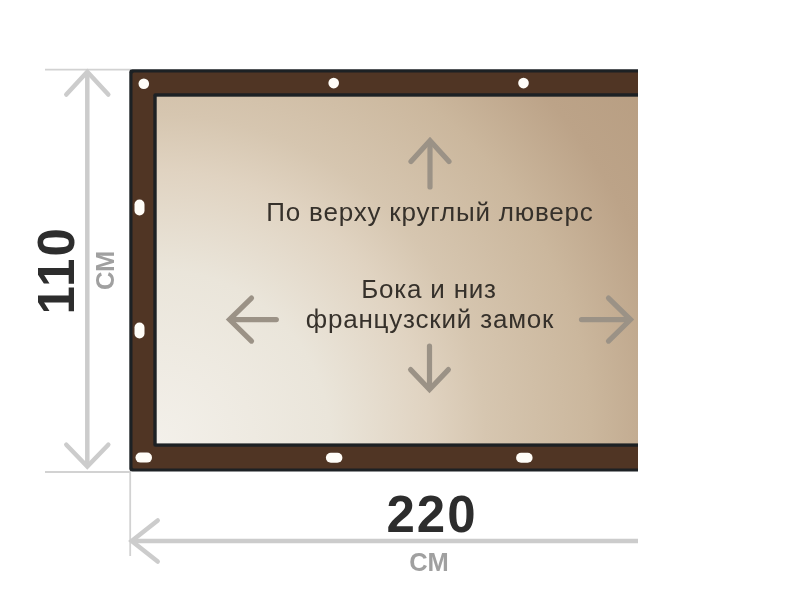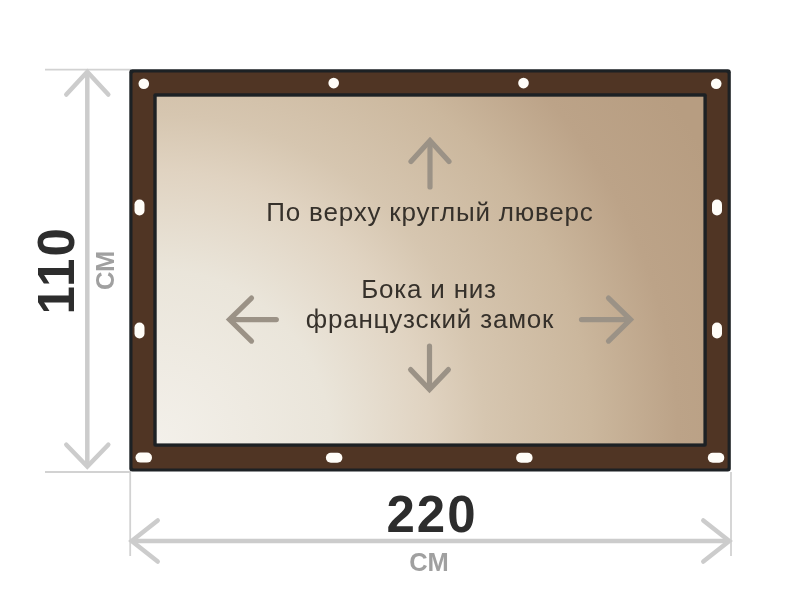--- a/index.html
+++ b/index.html
@@ -1,16 +1,16 @@
 <!DOCTYPE html>
 <html><head>
 <meta charset="utf-8">
 <style>
   html,body{margin:0;padding:0;background:#ffffff;}
-  #stage{position:relative;width:800px;height:600px;background:#ffffff;overflow:hidden;
+  #stage{position:relative;width:638px;height:600px;background:#ffffff;overflow:hidden;
          font-family:"Liberation Sans", sans-serif;}
 </style>
 </head>
 <body>
 <div id="stage">
 <svg width="800" height="600" viewBox="0 0 800 600" xmlns="http://www.w3.org/2000/svg">
   <defs>
     <radialGradient id="pan" gradientUnits="userSpaceOnUse" cx="157" cy="443.3" r="620">
       <stop offset="0" stop-color="#f3f0ea"></stop>
       <stop offset="0.28" stop-color="#eae5da"></stop>

